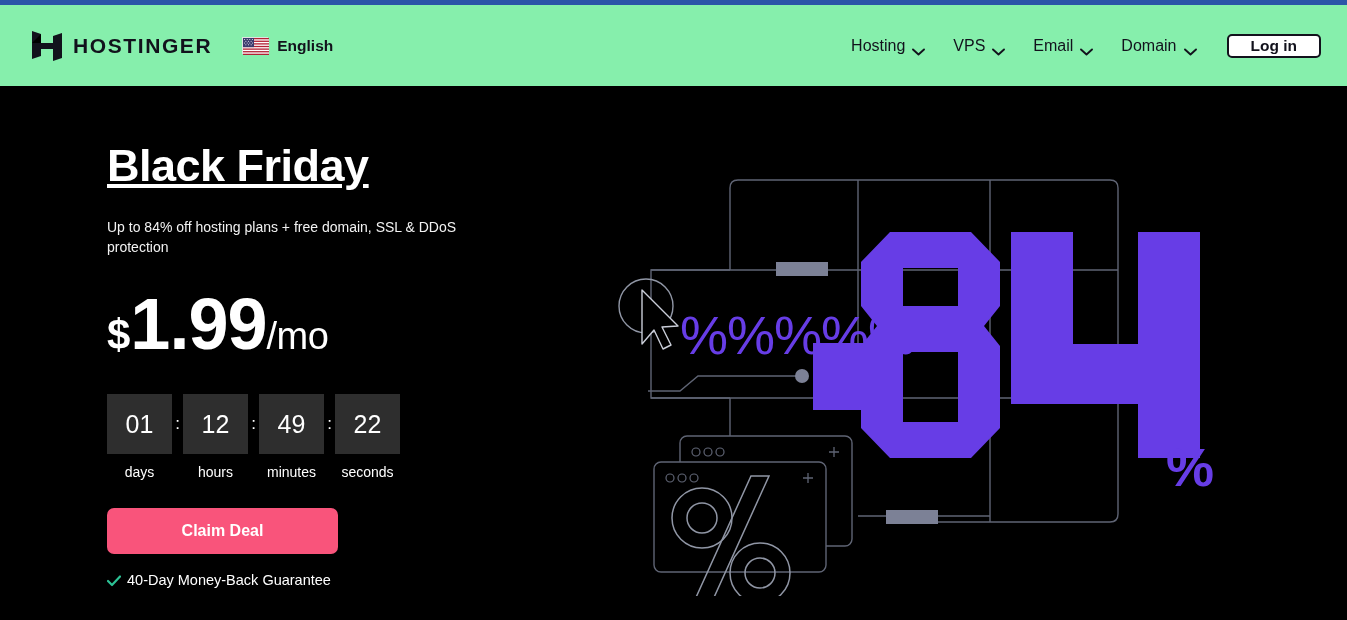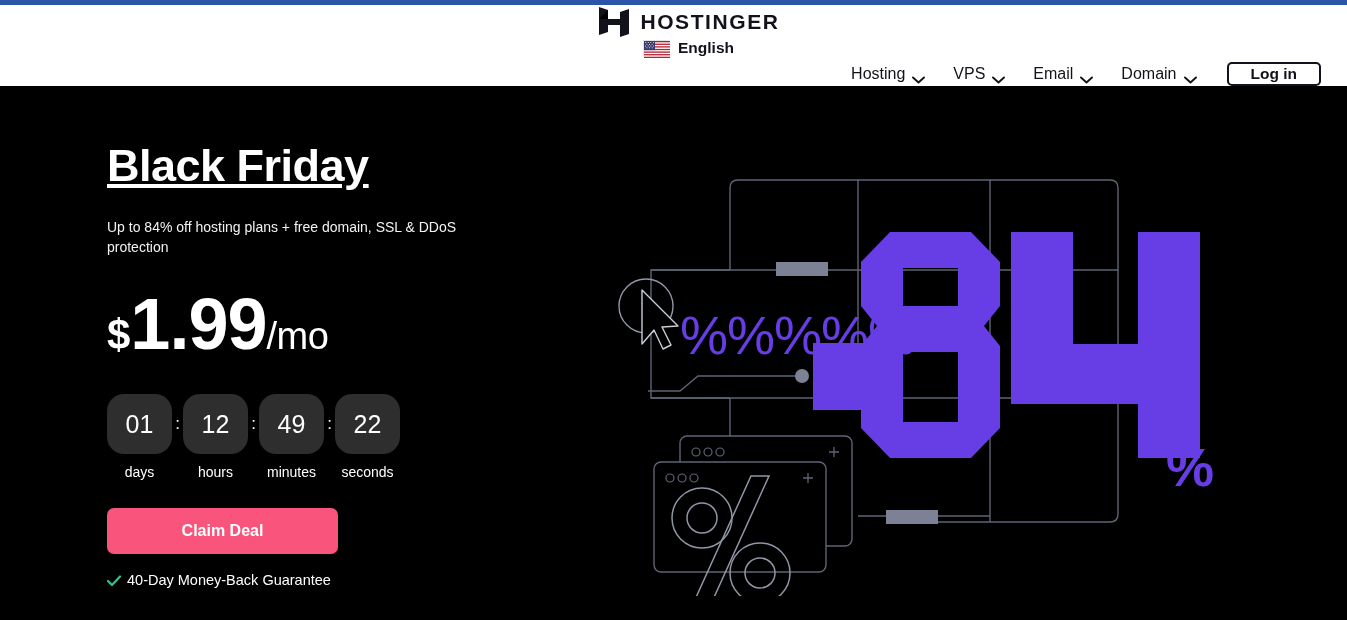--- a/index.html
+++ b/index.html
@@ -12,22 +12,22 @@
 
   
   .chrome-strip {
     position:absolute; left:0; top:0; width:1347px; height:5px;
     background:#2B55A8;
   }
 
   
   .header {
     position:absolute; left:0; top:5px; width:1347px; height:81px;
-    background:#ffffff;
-    display:flex; align-items:center;flex-direction:column;
+    background:#86efac;
+    display:flex; align-items:center;
   }
   .brand-zone { display:flex; align-items:center; margin-left:32px; }
   .logo-mark { width:30px; height:34px; display:block; }
   .logo-word {
     font-size:21px; font-weight:700; letter-spacing:1.6px;
     color:#12121C; margin-left:11px;
   }
   .lang-zone { display:flex; align-items:center; margin-left:30px; cursor:pointer; }
   .flag { width:26px; height:17px; display:block; border:1px solid #e2e2e2; }
   .lang-label { font-size:15.5px; font-weight:700; color:#12121C; margin-left:9px; }
@@ -61,21 +61,21 @@
   }
   .price-row { margin-top:30px; display:flex; align-items:baseline; color:#fff; }
   .price-cur { font-size:42px; font-weight:700; line-height:1; }
   .price-main { font-size:72px; font-weight:700; line-height:1; letter-spacing:-1px; }
   .price-per { font-size:38px; font-weight:400; line-height:1; letter-spacing:-0.5px; }
 
   
   .countdown { margin-top:34px; display:flex; align-items:flex-start; }
   .cd-unit { display:flex; flex-direction:column; align-items:center; width:65px; }
   .cd-box {
-    width:65px; height:60px; background:#2E2E2E; border-radius:17px;
+    width:65px; height:60px; background:#2E2E2E; border-radius:0;
     display:flex; align-items:center; justify-content:center;
     font-size:25px; color:#fff; font-weight:400;
   }
   .cd-label { margin-top:10px; font-size:14px; color:#fff; }
   .cd-sep {
     width:11px; height:60px; display:flex; align-items:center; justify-content:center;
     color:#fff; font-size:17px;
   }
 
   

